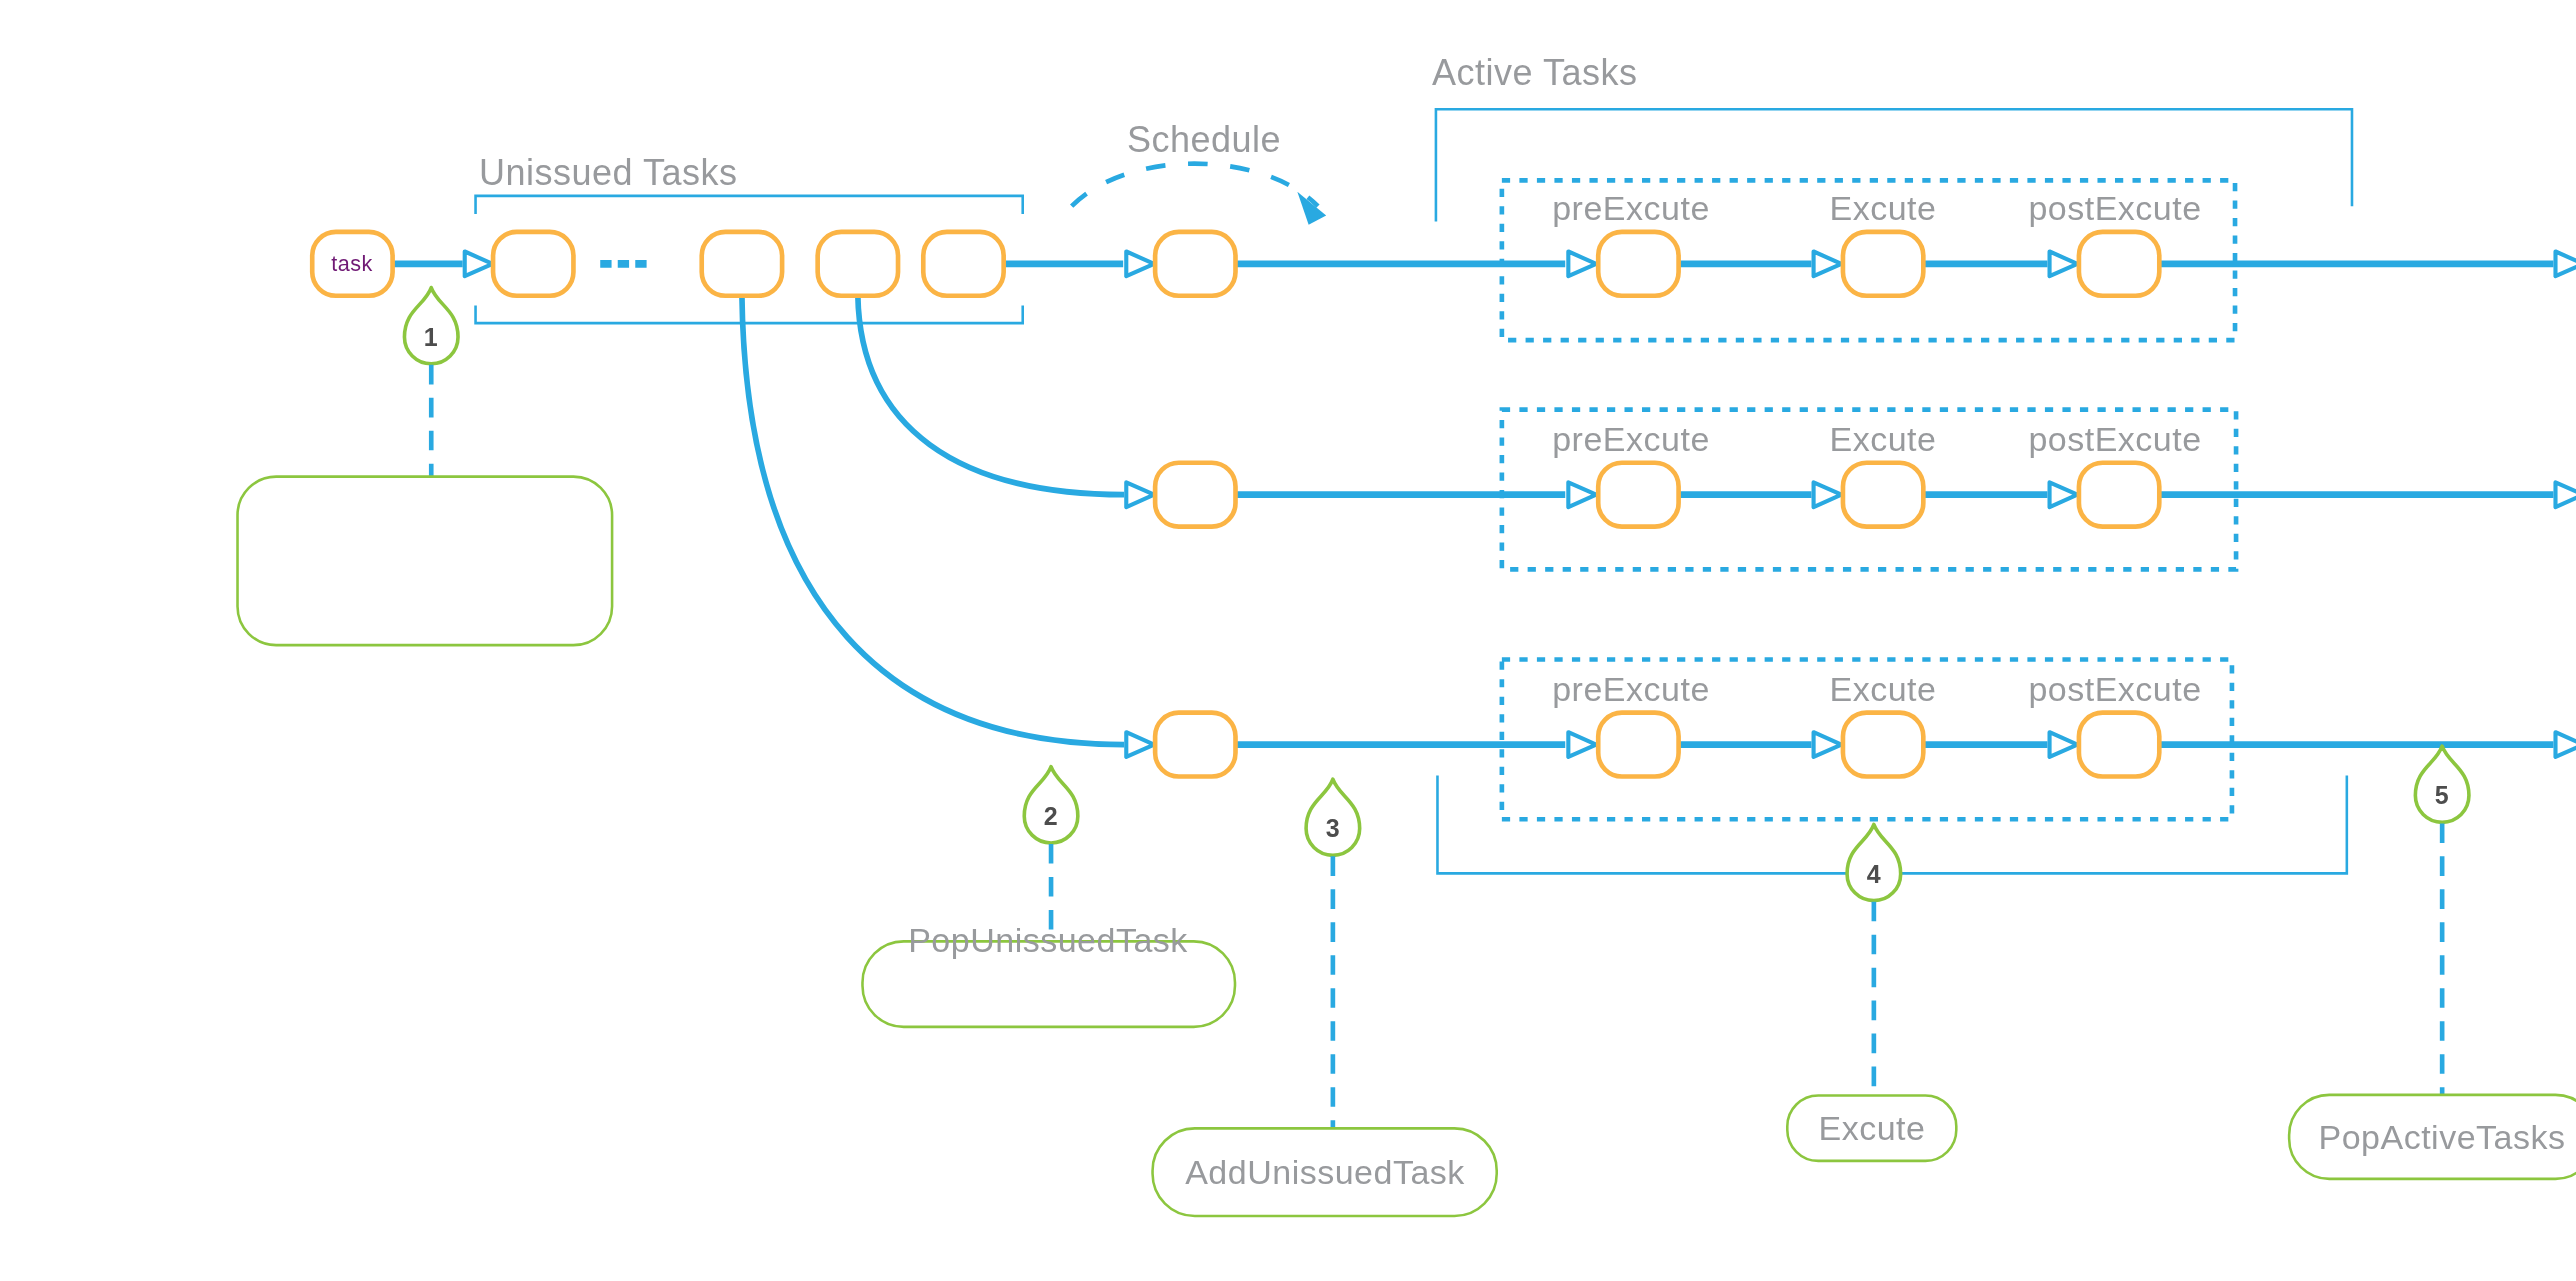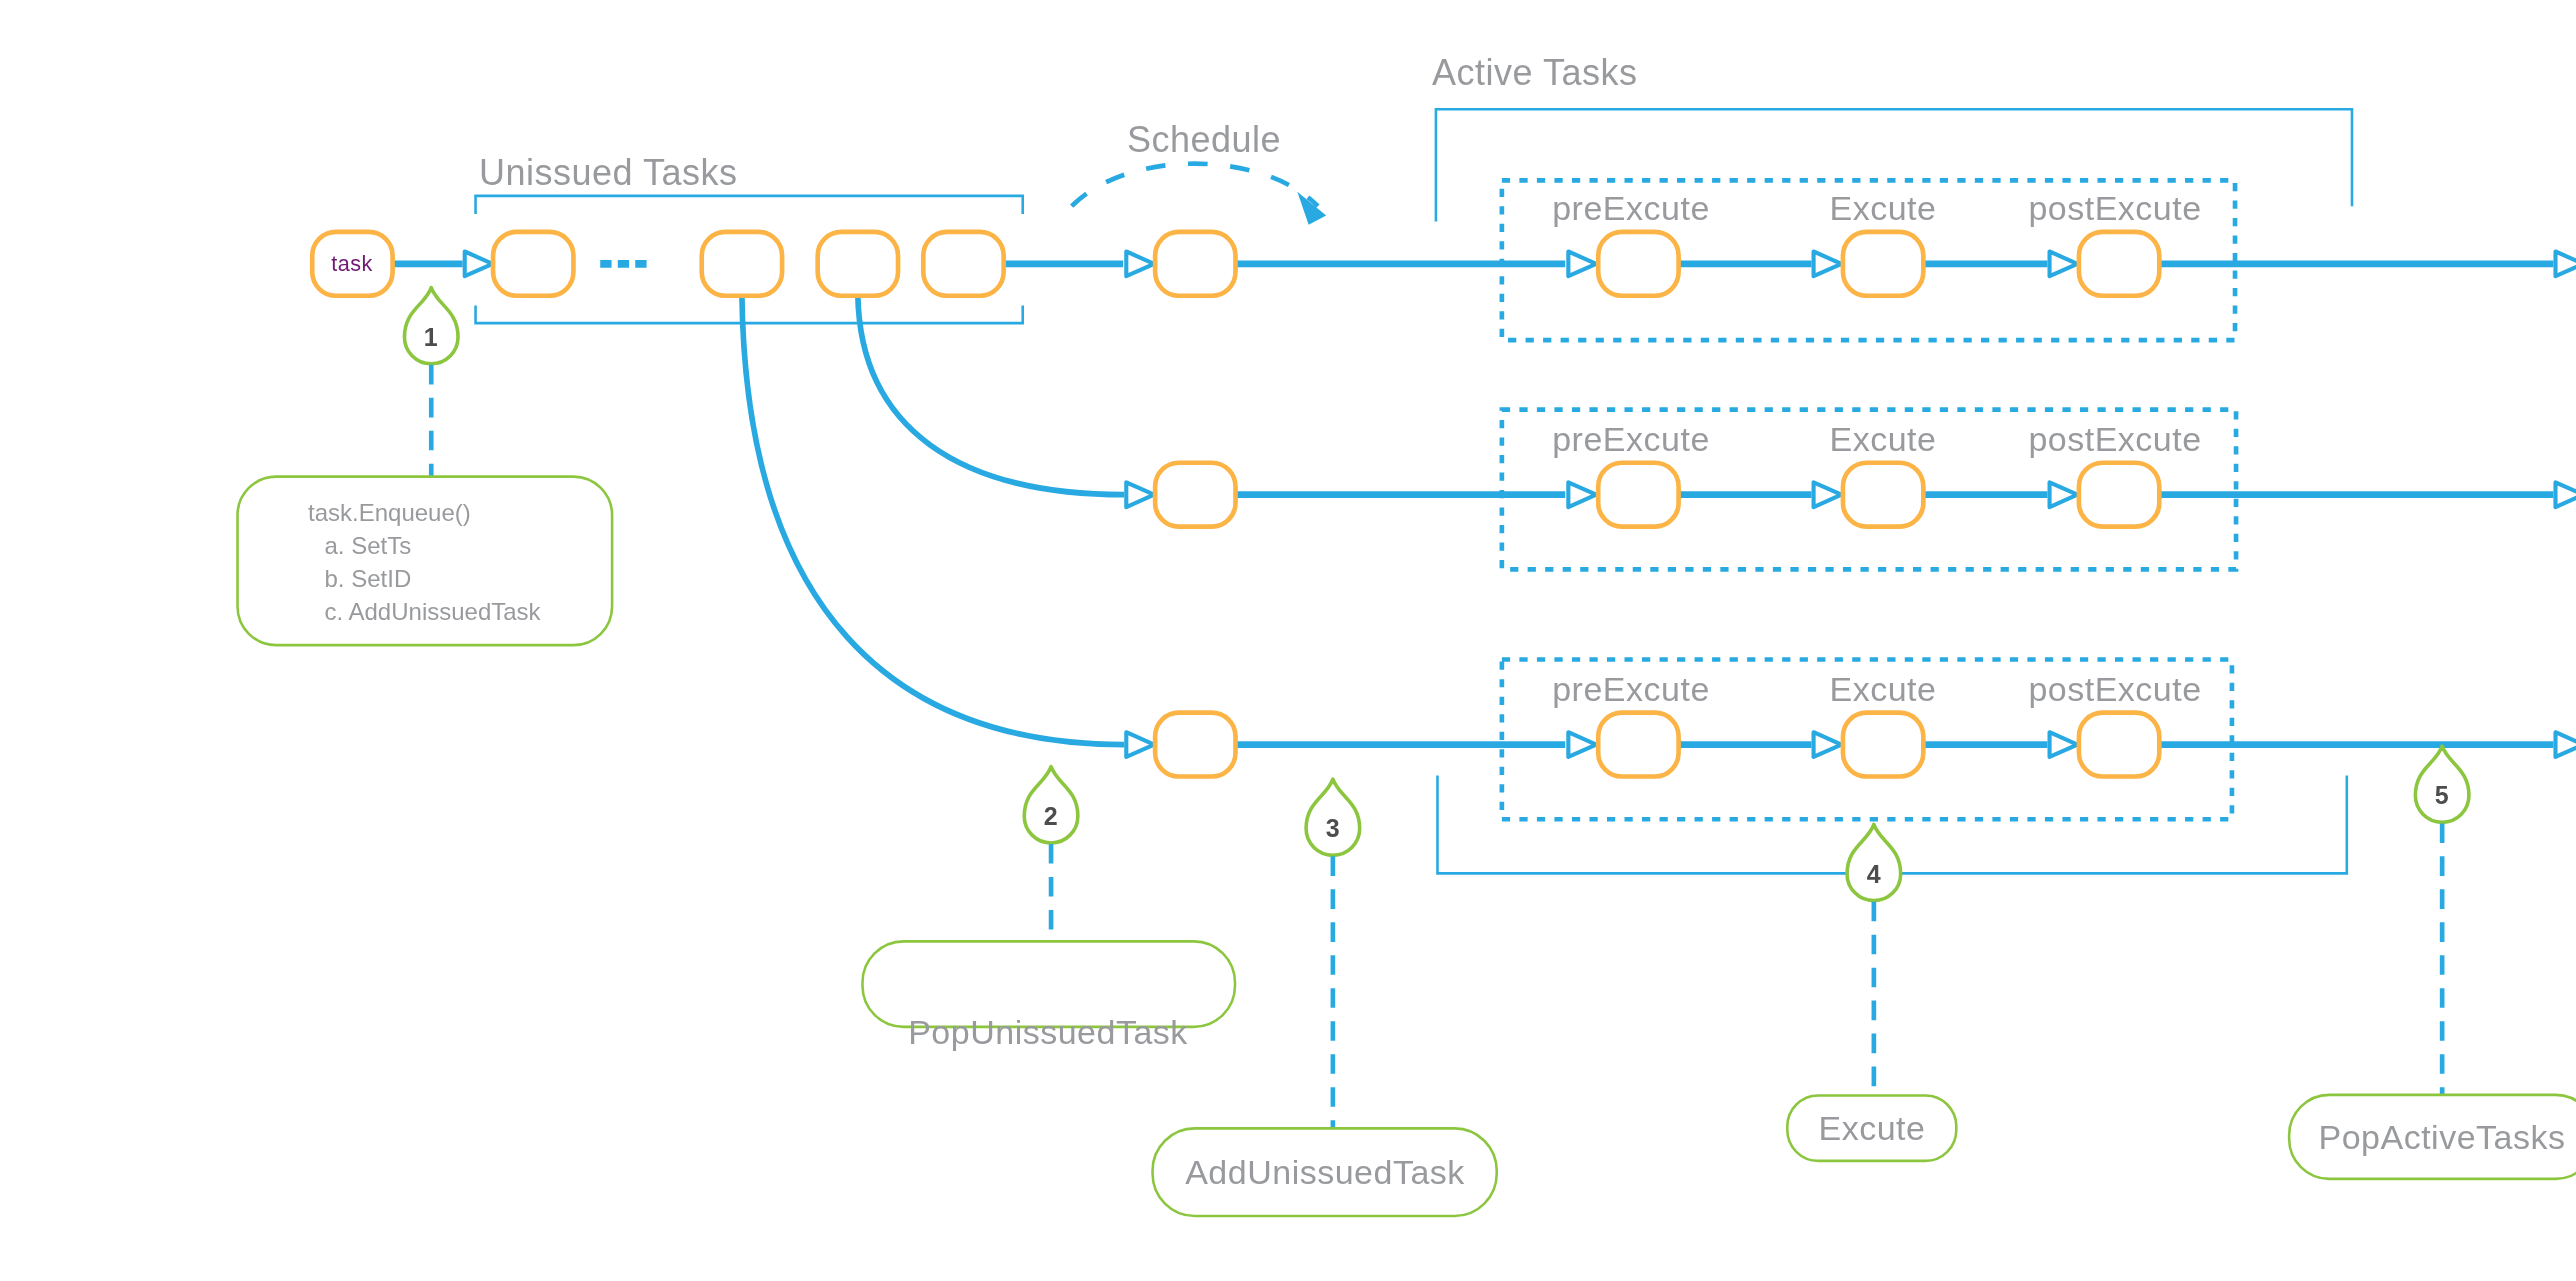--- a/index.html
+++ b/index.html
@@ -177,25 +177,19 @@
 <div class="lbl center" style="left:1631px;top:689px">preExcute</div>
 <div class="lbl center" style="left:1883px;top:689px">Excute</div>
 <div class="lbl center" style="left:2115px;top:689px">postExcute</div>
 
 <div class="lbl num center" style="left:431px;top:337px">1</div>
 <div class="lbl num center" style="left:1051px;top:816px">2</div>
 <div class="lbl num center" style="left:1333px;top:828px">3</div>
 <div class="lbl num center" style="left:1874px;top:874px">4</div>
 <div class="lbl num center" style="left:2442px;top:795px">5</div>
 
-<div class="callout-text" style="left:308px;top:496px">
-  <div>task.Enqueue()</div>
-  <div class="indent">a. SetTs</div>
-  <div class="indent">b. SetID</div>
-  <div class="indent">c. AddUnissuedTask</div>
-</div>
-<div class="lbl center" style="left:1048px;top:1032px">PopUnissuedTask</div>
+<div class="lbl center" style="left:1048px;top:940px">PopUnissuedTask</div>
 <div class="lbl center" style="left:1325px;top:1172px">AddUnissuedTask</div>
 <div class="lbl center" style="left:1872px;top:1128px">Excute</div>
 <div class="lbl center" style="left:2442px;top:1137px">PopActiveTasks</div>
 
 </div>
 
 
 </body></html>

